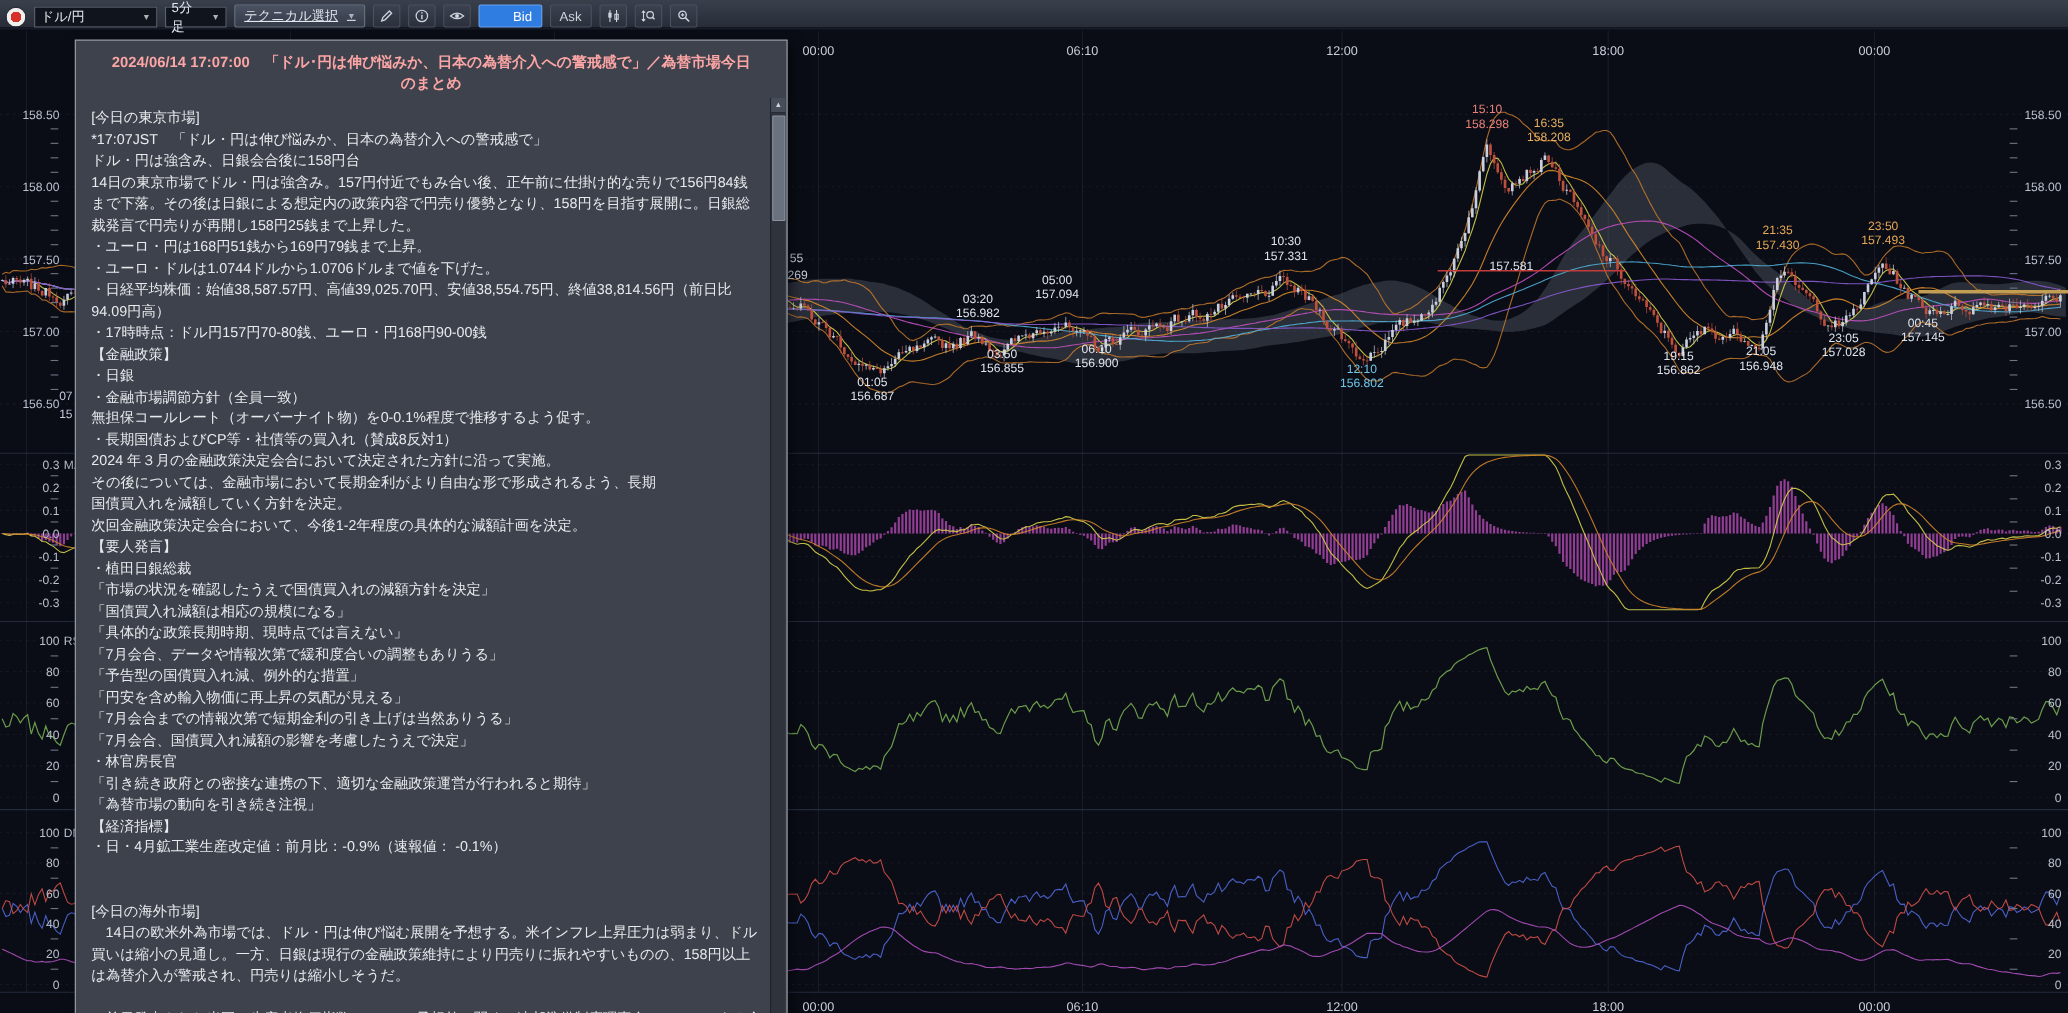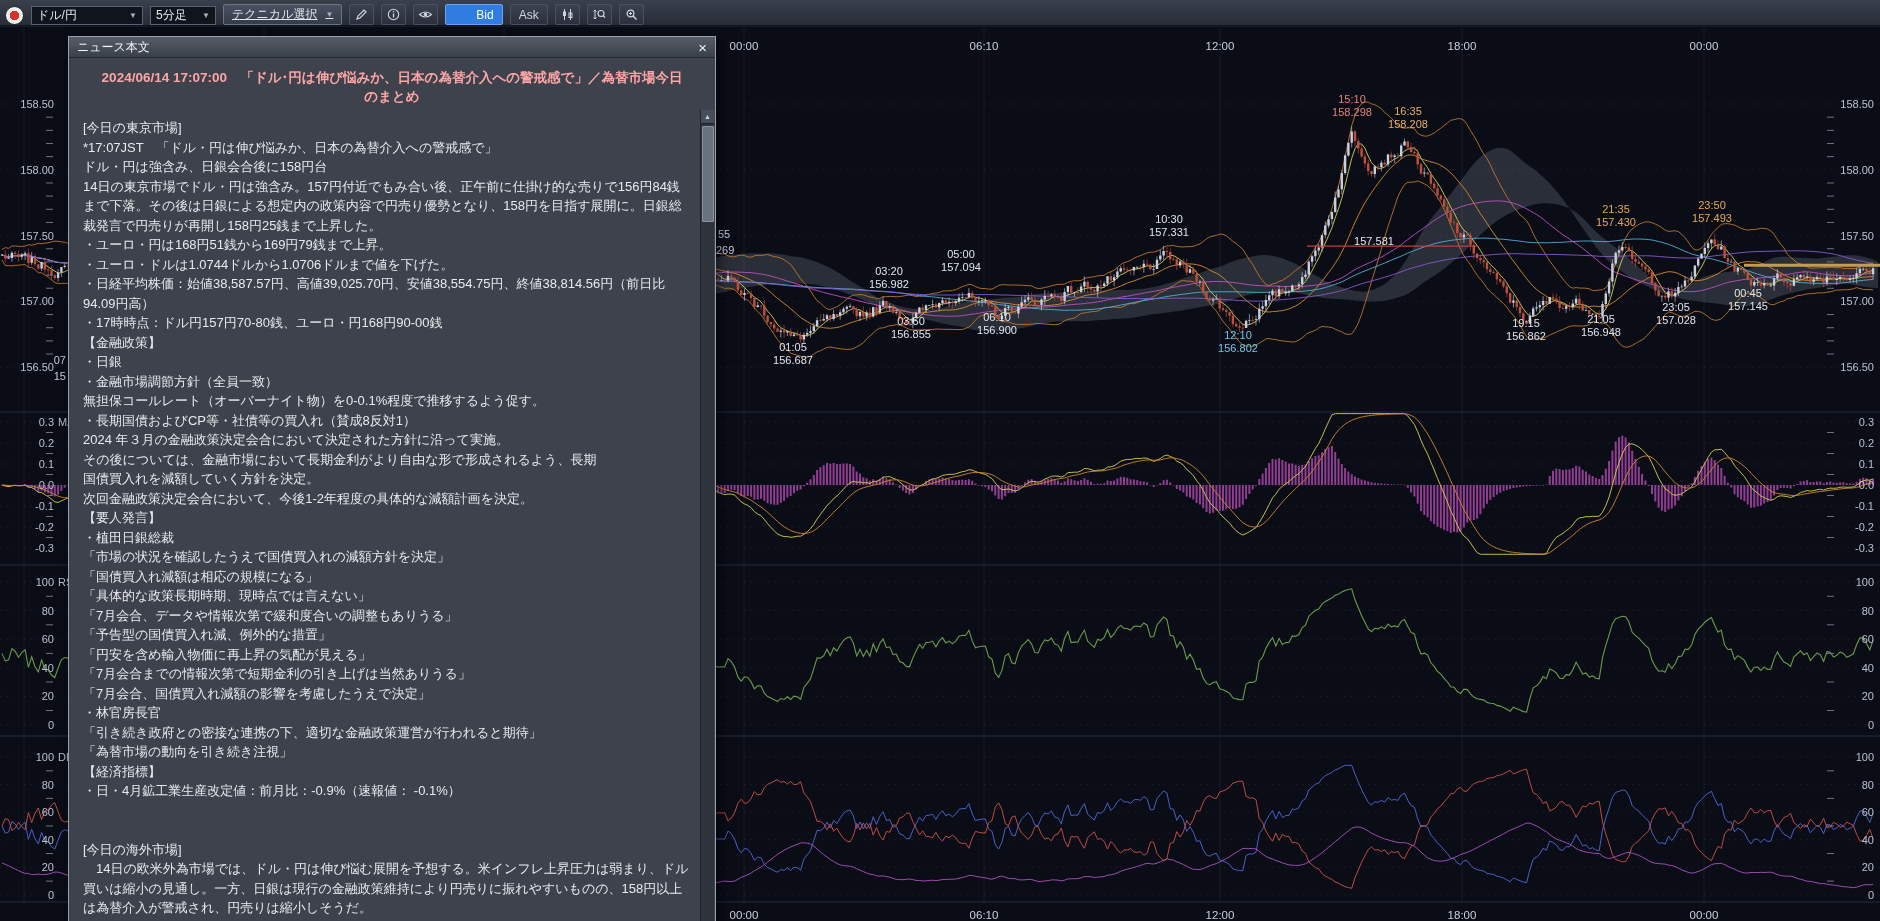--- a/index.html
+++ b/index.html
@@ -52,21 +52,21 @@
 <body>
 
 <div id="stage">
 
   <div class="toolbar">
     <div class="flag"></div>
     <div class="tb-select" style="width:112px">
       <span>ドル/円</span>
       <span class="arr">▼</span>
     </div>
-    <div class="tb-select" style="width:66px">
+    <div class="tb-select" style="width:56px">
       <span>5分足</span>
       <span class="arr">▼</span>
     </div>
     <div class="tb-btn">
       <span>テクニカル選択</span>
       <span class="arr">▼</span>
     </div>
     <div class="icon-btn">
       <span>
           <svg width="13" height="13" viewBox="0 0 13 13">
@@ -343,24 +343,20 @@
       <text x="1676" y="324" text-anchor="middle" fill="#dfe4ec" font-size="11">157.028</text>
       <text x="1748" y="297" text-anchor="middle" fill="#dfe4ec" font-size="11">00:45</text>
       <text x="1748" y="310" text-anchor="middle" fill="#dfe4ec" font-size="11">157.145</text>
       <text x="718" y="238" text-anchor="start" fill="#c8cede" font-size="11">55</text>
       <text x="716" y="254" text-anchor="start" fill="#c8cede" font-size="11">269</text>
       <text x="66" y="364" text-anchor="end" fill="#c8cede" font-size="11">07</text>
       <text x="66" y="380" text-anchor="end" fill="#c8cede" font-size="11">15</text>
     </svg>
 
   <div class="news">
-    <div class="news-titlebar">
-      <span>ニュース本文</span>
-      <span class="news-close">×</span>
-    </div>
     <div class="news-headline">2024/06/14 17:07:00　「ドル･円は伸び悩みか、日本の為替介入への警戒感で」／為替市場今日のまとめ</div>
     <div class="news-bodywrap">
       <div class="news-body">[今日の東京市場]
 *17:07JST　「ドル・円は伸び悩みか、日本の為替介入への警戒感で」
 ドル・円は強含み、日銀会合後に158円台
 14日の東京市場でドル・円は強含み。157円付近でもみ合い後、正午前に仕掛け的な売りで156円84銭まで下落。その後は日銀による想定内の政策内容で円売り優勢となり、158円を目指す展開に。日銀総裁発言で円売りが再開し158円25銭まで上昇した。
 ・ユーロ・円は168円51銭から169円79銭まで上昇。
 ・ユーロ・ドルは1.0744ドルから1.0706ドルまで値を下げた。
 ・日経平均株価：始値38,587.57円、高値39,025.70円、安値38,554.75円、終値38,814.56円（前日比94.09円高）
 ・17時時点：ドル円157円70-80銭、ユーロ・円168円90-00銭

